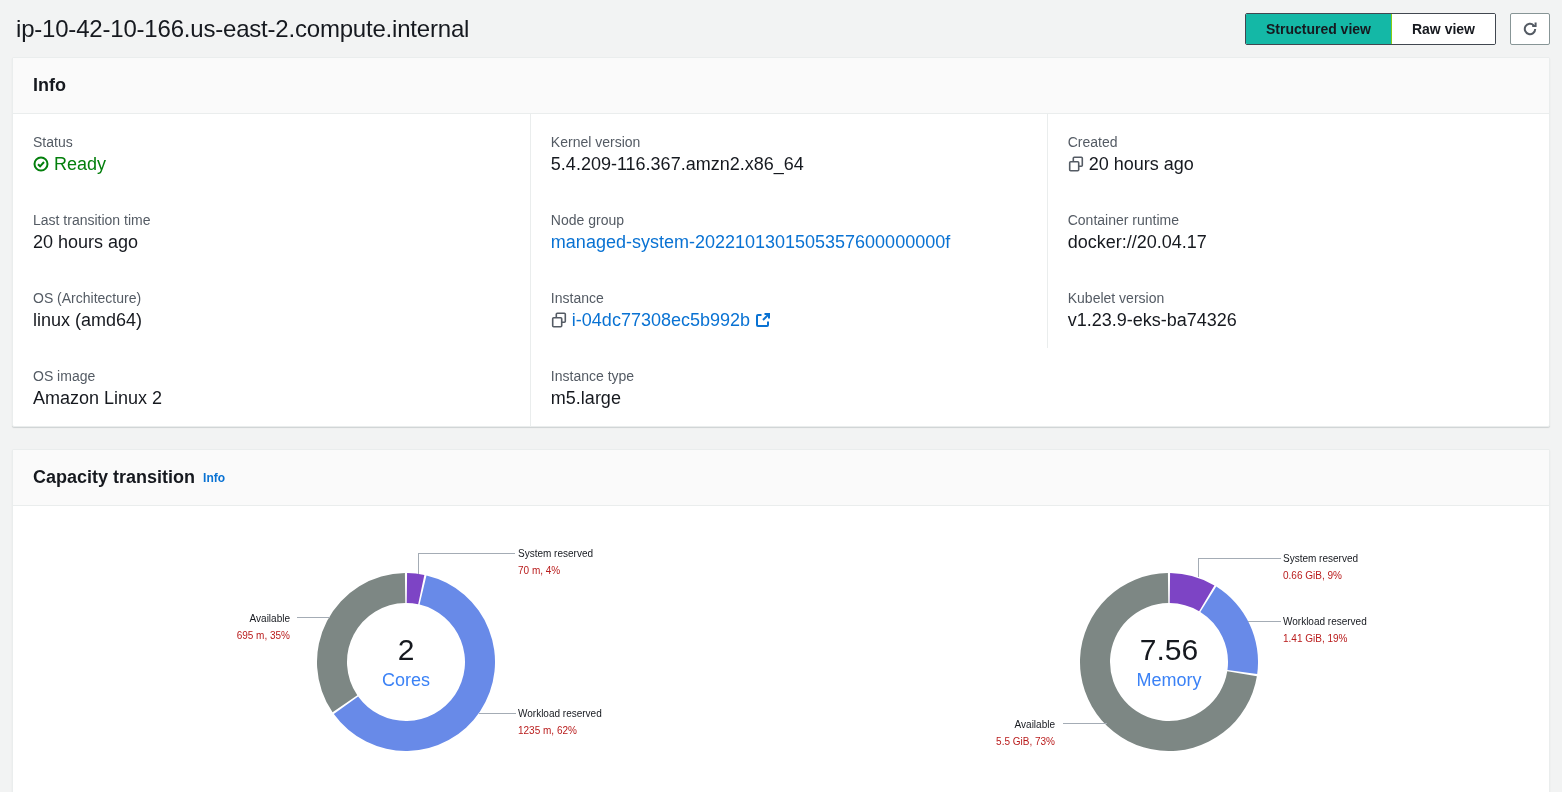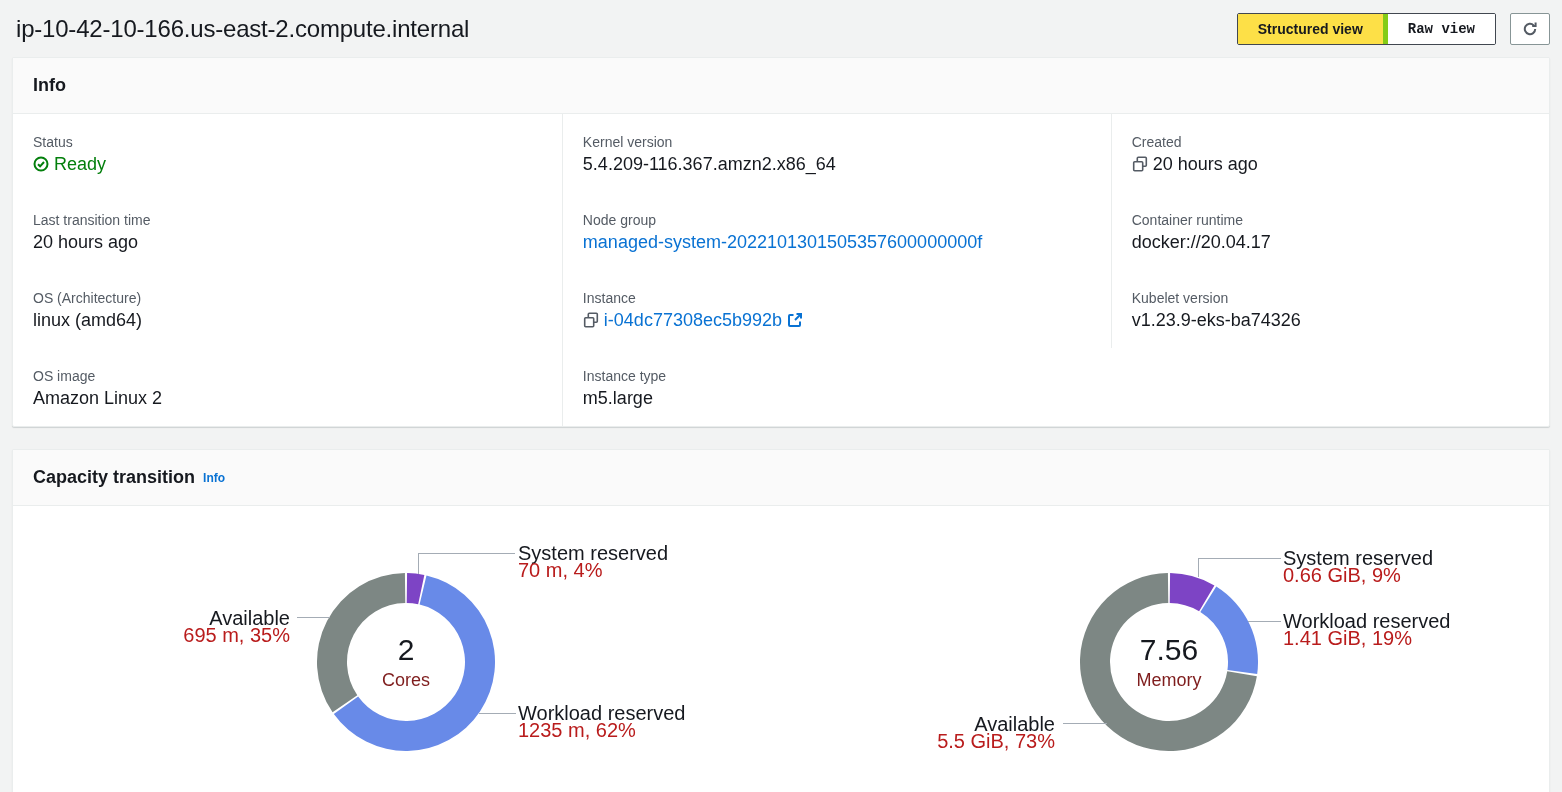--- a/index.html
+++ b/index.html
@@ -7,54 +7,54 @@
     font-family:"Liberation Sans", sans-serif; color:#16191f; }
 
   
   .page-header { display:flex; align-items:center; justify-content:space-between;
     padding:13px 12px 12px 16px; }
   .page-title { font-size:24px; font-weight:400; letter-spacing:-0.2px; }
   .header-actions { display:flex; align-items:center; gap:14px; }
   .segmented { display:flex; border:1px solid #414750; border-radius:2px; overflow:hidden; background:#fff; }
   .segment { padding:6px 20px; font-size:14px; font-weight:700; color:#16191f;
     background:#fff; border:none; cursor:pointer; line-height:18px; font-family:inherit; }
-  .segment.selected { background:#fde047; }
-  .segment + .segment { border-left:5px solid #84cc16;font-family:Liberation Mono, monospace; }
+  .segment.selected { background:#14b8a6; }
+  .segment + .segment { border-left:1px solid #84cc16; }
   .icon-button { width:40px; height:32px; background:#fff; border:1px solid #879596;
     border-radius:2px; display:flex; align-items:center; justify-content:center; cursor:pointer; }
 
   
   .panel { background:#fff; margin:0 12px; border:1px solid #eaeded; border-radius:2px;
     box-shadow:0 1px 1px 0 rgba(0,28,36,.15); }
   .panel-header { background:#fafafa; border-bottom:1px solid #eaeded; padding:17px 20px;
     display:flex; align-items:baseline; gap:8px; }
   .panel-title { font-size:18px; font-weight:700; }
   .info-link { font-size:12px; font-weight:700; color:#0972d3; text-decoration:none; position:relative; top:-1px; }
 
   
-  .info-row { display:flex;gap:32px; }
+  .info-row { display:flex; }
   .info-cell { width:33.65%; padding:18px 20px; }
   .info-cell + .info-cell { border-left:1px solid #eaeded; }
   .info-cell.last { width:auto; flex:1; }
   .info-cell.empty { border-left:none; }
   .field-label { font-size:14px; line-height:20px; color:#545b64; margin-bottom:2px; }
   .field-value { font-size:18px; line-height:20px; color:#16191f; display:flex; align-items:center; gap:5px; }
   .field-value.green { color:#037f0c; }
   a.value-link { color:#0972d3; text-decoration:none; }
   .icon16 { width:16px; height:16px; flex:0 0 16px; display:inline-block; }
 
   
   .capacity-panel { margin-top:22px; }
   .capacity-body { position:relative; height:320px; }
   .donut-wrap { position:absolute; width:178px; height:178px; }
   .donut-center { position:absolute; inset:0; display:flex; flex-direction:column;
     align-items:center; justify-content:center; gap:1px; pointer-events:none; }
   .donut-value { font-size:30px; line-height:34px; color:#16191f; }
-  .donut-unit  { font-size:18px; line-height:24px; color:#7f1d1d; }
-  .chart-label { position:absolute; font-size:20px; line-height:17px; }
+  .donut-unit  { font-size:18px; line-height:24px; color:#3b82f6; }
+  .chart-label { position:absolute; font-size:10px; line-height:17px; }
   .chart-label .l2 { color:#b91c1c; }
   .chart-label.right { text-align:right; }
   .leader-h { position:absolute; border-top:1px solid #a4acb5; height:0; }
   .leader-v { position:absolute; border-left:1px solid #a4acb5; width:0; }
 </style>
 </head>
 <body>
 
 <div class="page-header">
   <h1 class="page-title">ip-10-42-10-166.us-east-2.compute.internal</h1>

